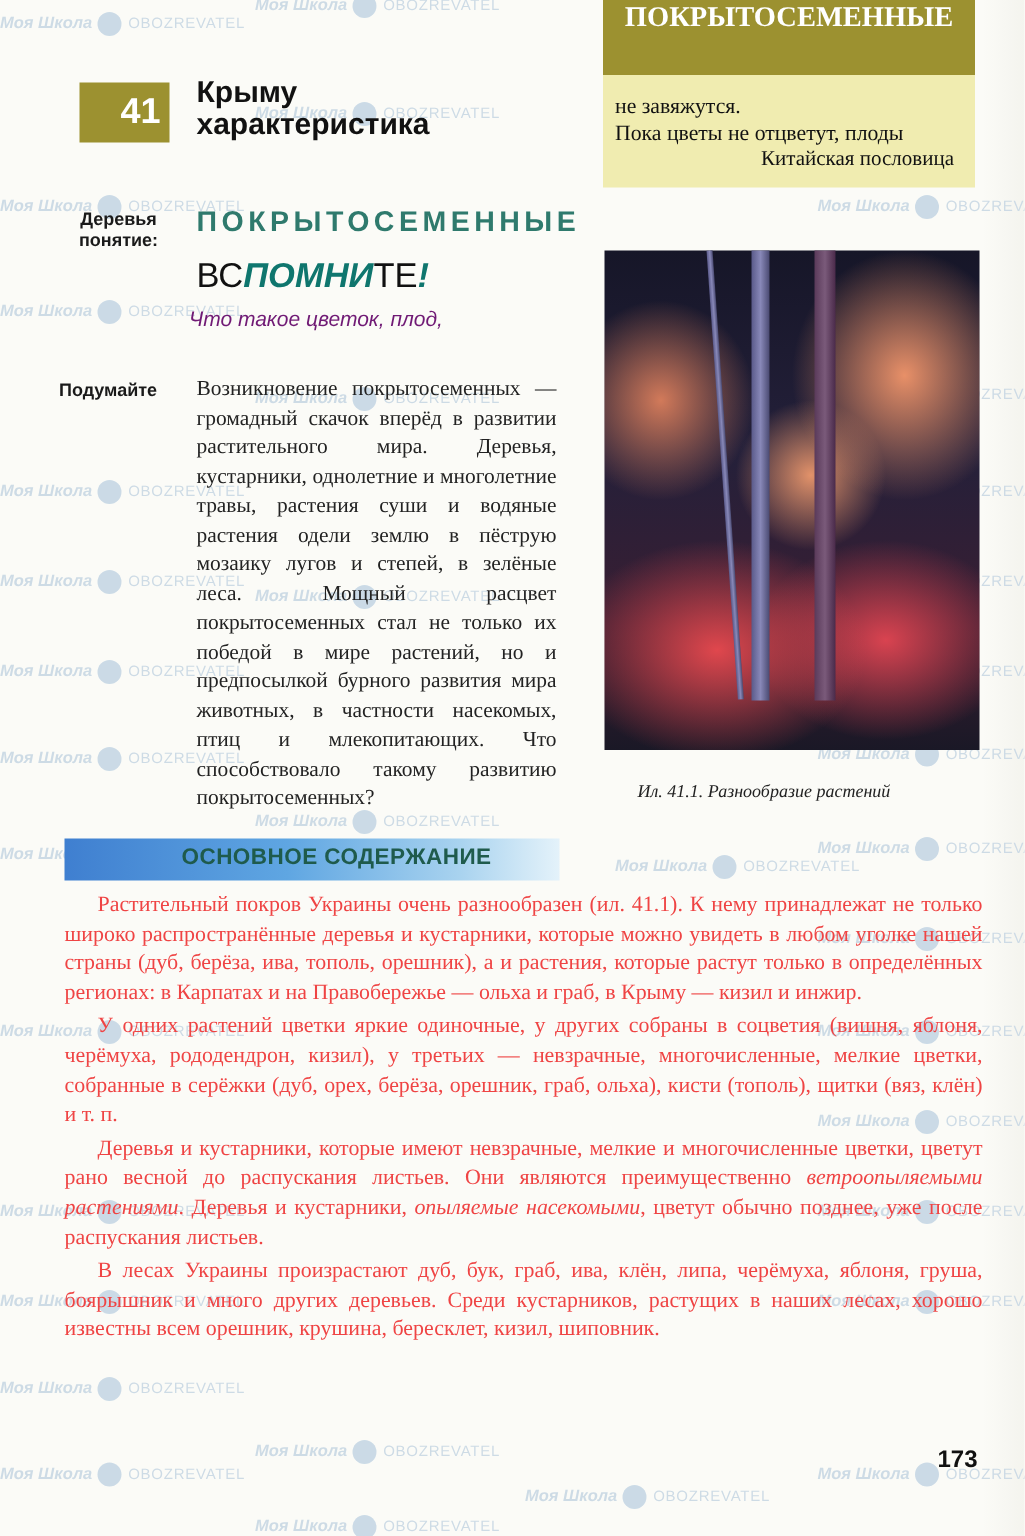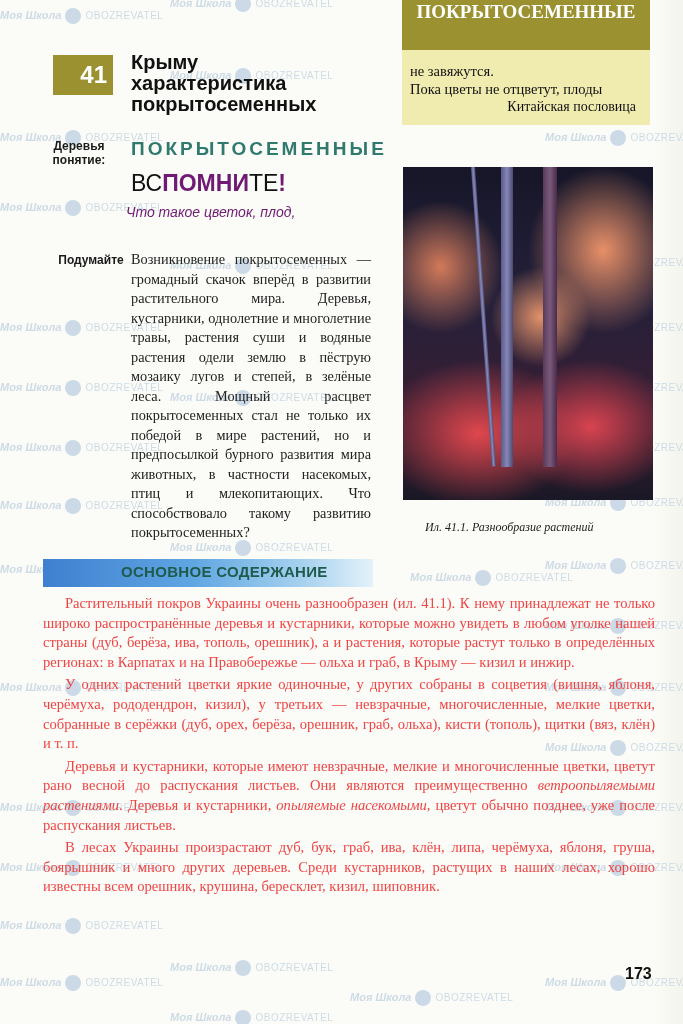--- a/index.html
+++ b/index.html
@@ -11,21 +11,21 @@
   .wm { position:absolute; font-family:"Liberation Sans", sans-serif; font-size:11px; font-weight:bold; font-style:italic; color:#c6d6e3; white-space:nowrap; opacity:0.85; }
   .wm .c { display:inline-block; width:16px; height:16px; border-radius:50%; background:#c3d5e4; vertical-align:middle; margin:0 4px; }
   .wm .o { font-style:normal; font-weight:normal; letter-spacing:0.5px; font-size:10px; }
 
   .lesson-num { left:53px; top:55px; width:60px; height:40px; background:#9c9130; color:#fff;
     font-family:"Liberation Sans", sans-serif; font-weight:bold; font-size:24px; display:flex; align-items:center; justify-content:flex-end; padding-right:6px; box-sizing:border-box; }
   .lesson-title { left:131px; top:52px; font-family:"Liberation Sans", sans-serif; font-weight:bold; font-size:20px; line-height:21px; color:#111; }
   .side-label { font-family:"Liberation Sans", sans-serif; font-weight:bold; font-size:12px; color:#1a1a1a; text-align:center; line-height:14px; }
   .concept { left:131px; top:138px; font-family:"Liberation Sans", sans-serif; font-weight:bold; font-size:19px; letter-spacing:3px; color:#2f7a6d; }
   .remember { left:131px; top:170px; font-family:"Liberation Sans", sans-serif; font-size:23px; color:#111; }
-  .remember .pink { color:#701a75; font-weight:bold; }
+  .remember .pink { color:#0f766e; font-weight:bold;font-style:italic; }
   .question { left:126px; top:203px; font-family:"Liberation Sans", sans-serif; font-style:italic; font-size:14px; line-height:19px; color:#701a75; }
   .think-text { left:131px; top:250px; width:240px; font-size:14.3px; line-height:19.5px; text-align:justify; color:#222; }
 
   .theme-box { left:402px; top:0; width:248px; height:125px; background:#f0ecb0; }
   .theme-head { width:248px; height:50px; background:#9c9130; color:#fff; text-align:center; font-family:"Liberation Serif", serif; font-weight:bold; }
   .theme-head .t1 { font-size:15px; padding-top:2px; line-height:20px; }
   .theme-head .t2 { font-size:19px; line-height:24px; }
   .quote { padding:12px 8px 0 8px; font-size:14.5px; line-height:18px; color:#111; }
   .quote-src { text-align:right; padding-right:6px; font-size:14px; }
 
@@ -104,35 +104,34 @@
     <div>не завяжутся.</div>
     <div>Пока цветы не отцветут, плоды</div>
     <div class="quote-src">Китайская пословица</div>
   </div>
 </div>
 
 <div class="abs lesson-num">41</div>
 <div class="abs lesson-title">
   <div>Крыму</div>
   <div>характеристика</div>
-  <div>покрытосеменных</div>
 </div>
 
 <div class="abs side-label" style="left:40px; top:139px; width:78px;">
   <div>Деревья</div>
   <div>понятие:</div>
 </div>
 <div class="abs concept">ПОКРЫТОСЕМЕННЫЕ</div>
 
 <div class="abs remember"><span>ВС</span><span class="pink">ПОМНИ</span><span>ТЕ</span><span class="pink">!</span></div>
 <div class="abs question">
   <div>Что такое  цветок, плод,</div>
 </div>
 
-<div class="abs side-label" style="left:48px; top:253px; width:86px;">Подумайте</div>
+<div class="abs side-label" style="left:29px; top:253px; width:86px;">Подумайте</div>
 <div class="abs think-text">Возникновение покрытосеменных — громадный скачок вперёд в развитии растительного мира. Деревья, кустарники, однолетние и многолетние травы, растения суши и водяные растения одели землю в пёструю мозаику лугов и степей, в зелёные леса. Мощный расцвет покрытосеменных стал не только их победой в мире растений, но и предпосылкой бурного развития мира животных, в частности насекомых, птиц и млекопитающих. Что способствовало такому развитию покрытосеменных?</div>
 
 <div class="abs photo">
   <div class="trunk" style="left:98px; top:0; width:12px; height:300px;"></div>
   <div class="trunk" style="left:140px; top:0; width:14px; height:300px; background:linear-gradient(90deg,#5a3a5a,#7a5a7a,#4a2a4a);"></div>
   <div class="trunk" style="left:68px; top:0; width:4px; height:300px; transform:rotate(-4deg); transform-origin:top;"></div>
 </div>
 <div class="abs caption">Ил. 41.1. Разнообразие растений</div>
 
 <div class="abs section-bar">

